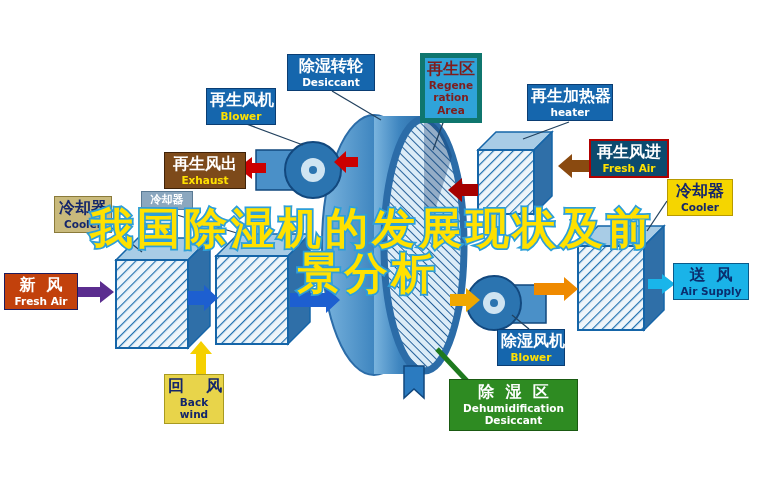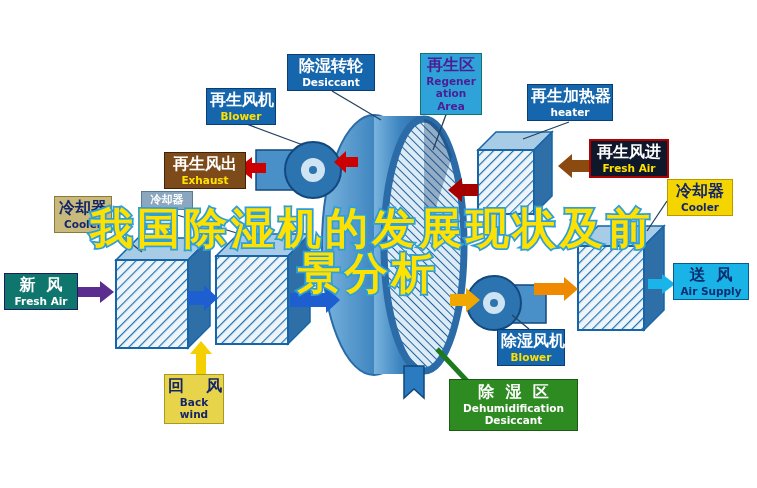--- a/index.html
+++ b/index.html
@@ -17,27 +17,27 @@
     position:absolute; text-align:center; line-height:1.18;
     padding:2px 3px; display:flex; flex-direction:column; justify-content:center;
     z-index:5;
   }
   .callout .zh { font-weight:bold; font-size:16px; white-space:pre; }
   .callout .en { font-weight:bold; font-size:10.5px; overflow-wrap:anywhere; }
 
   .box-blue      { background:#1566AD; border:1px solid #0A3D73; color:#fff; }
   .box-blue .en  { color:#fff; }
   .en-yellow .en { color:#FFE100 !important; }
-  .box-cyan      { background:#2FA3D9; border:1px solid #0f766e; color:#4c1d95;align-items:center; }
+  .box-cyan      { background:#2FA3D9; border:5px solid #0f766e; color:#7f1d1d;align-items:center; }
   .box-brown     { background:#7D4A1A; border:1px solid #3F2208; color:#fff; }
-  .box-navy-red  { background:#0f172a; border:2px solid #B00000; color:#fff; }
+  .box-navy-red  { background:#0c4a6e; border:2px solid #B00000; color:#fff; }
   .box-graytag   { background:#8BA7BF; border:1px solid #5A7A94; color:#fff; }
   .box-tan       { background:#C9BA7C; border:1px solid #8A7A3A; color:#14266B; }
   .box-yellow    { background:#F5D500; border:1px solid #B89A00; color:#14266B; }
-  .box-indigo    { background:#0f766e; border:1px solid #1C1C5E; color:#fff; }
+  .box-indigo    { background:#c2410c; border:1px solid #1C1C5E; color:#fff; }
   .box-skyblue   { background:#1AB3E8; border:1px solid #0A5A8A; color:#0B2E6E; }
   .box-yellow2   { background:#E8D44A; border:1px solid #A89A20; color:#14266B; }
   .box-green     { background:#2E8B22; border:1px solid #1A5A12; color:#fff; }
 
   .title-text {
     font-size:43px; font-weight:bold; letter-spacing:4px;
     fill:#FFE100; stroke:#2E9FD8; stroke-width:3.5px;
     paint-order:stroke; text-anchor:middle;
     font-family:"DejaVu Sans","Liberation Sans",sans-serif;
   }

